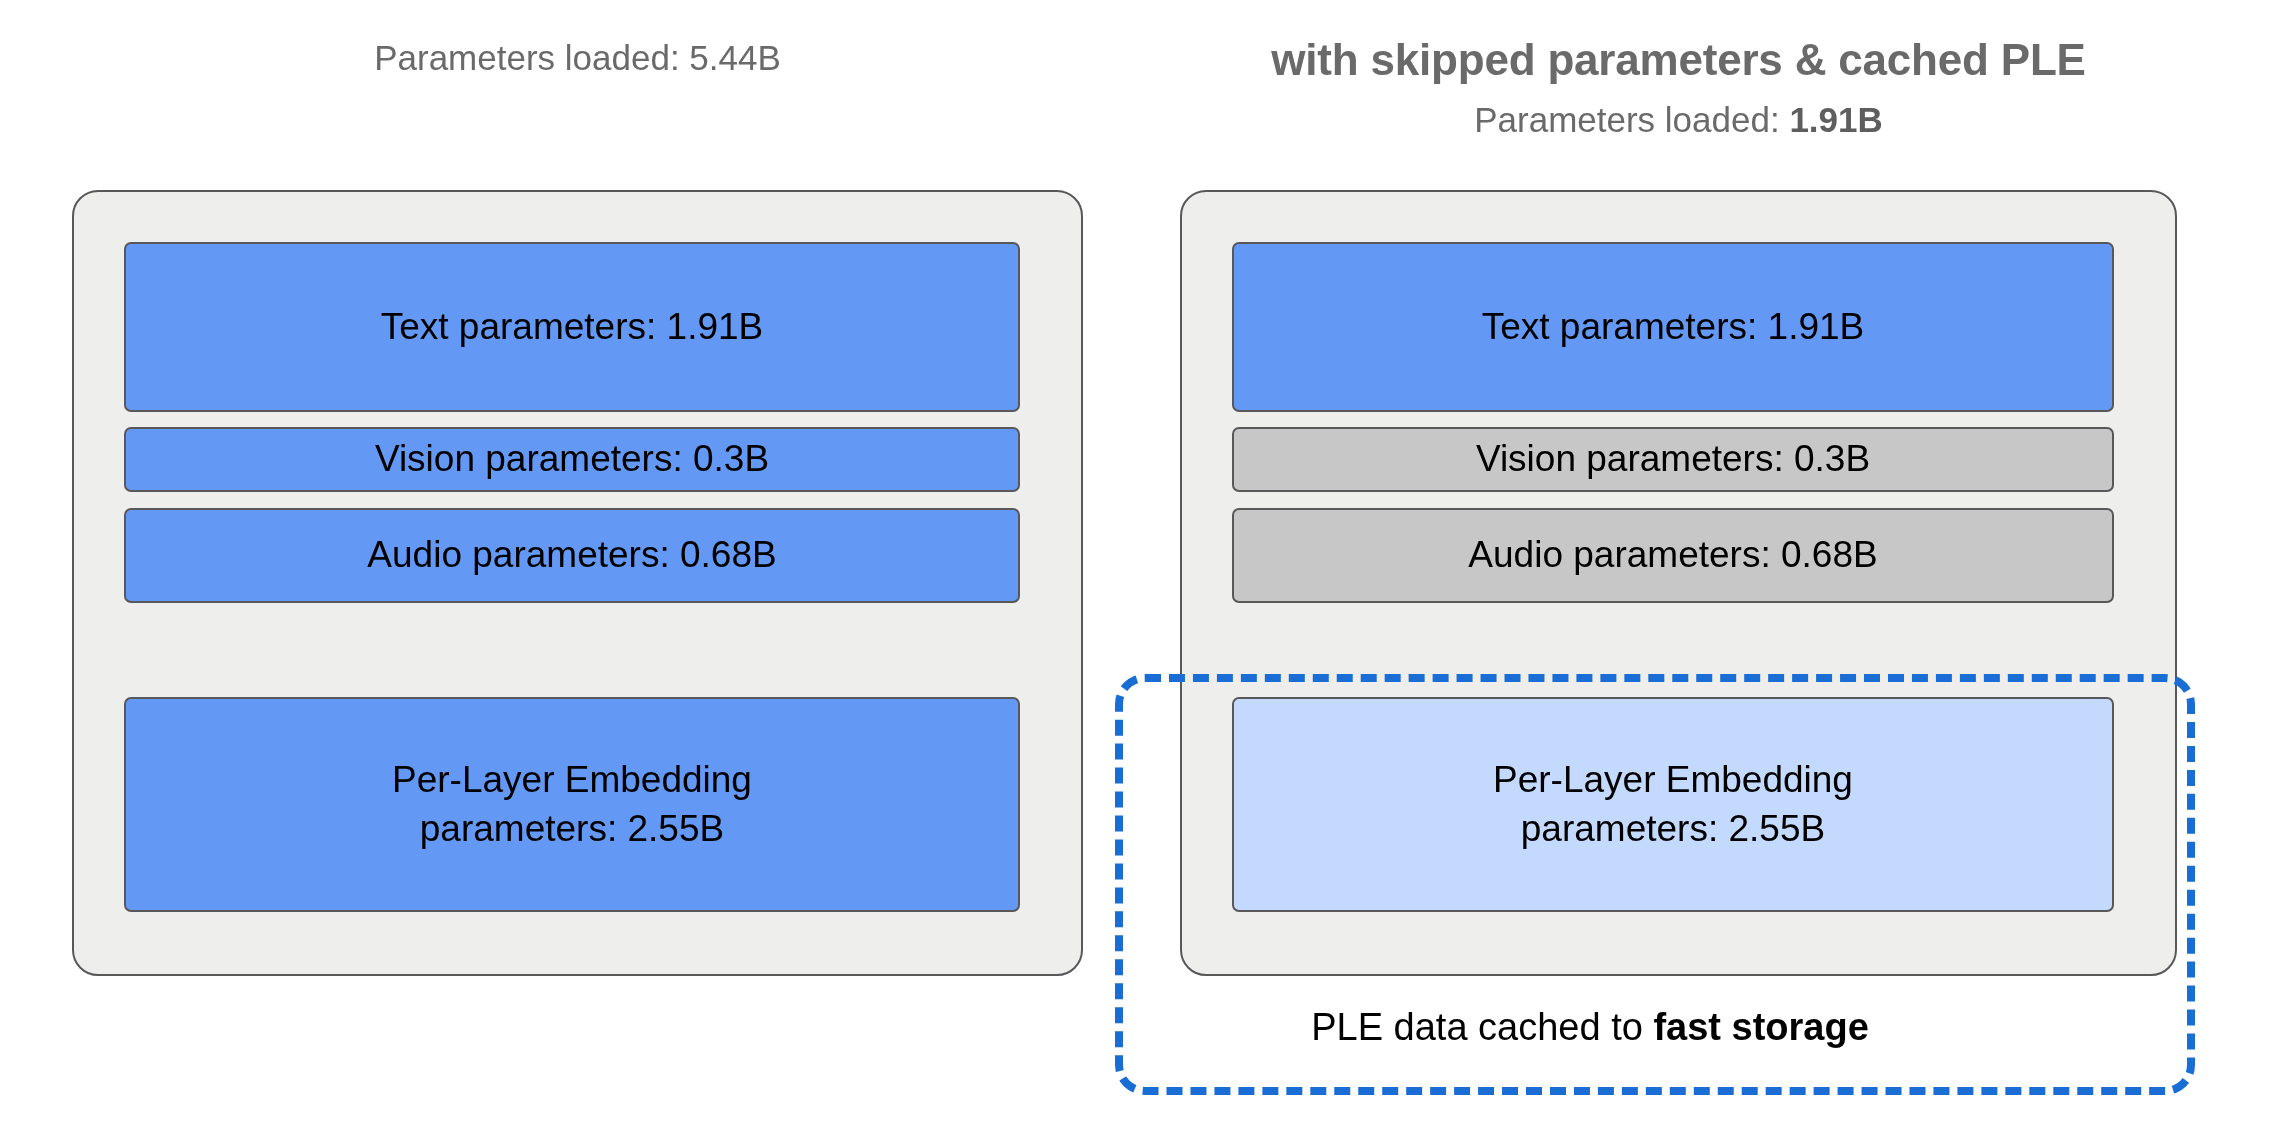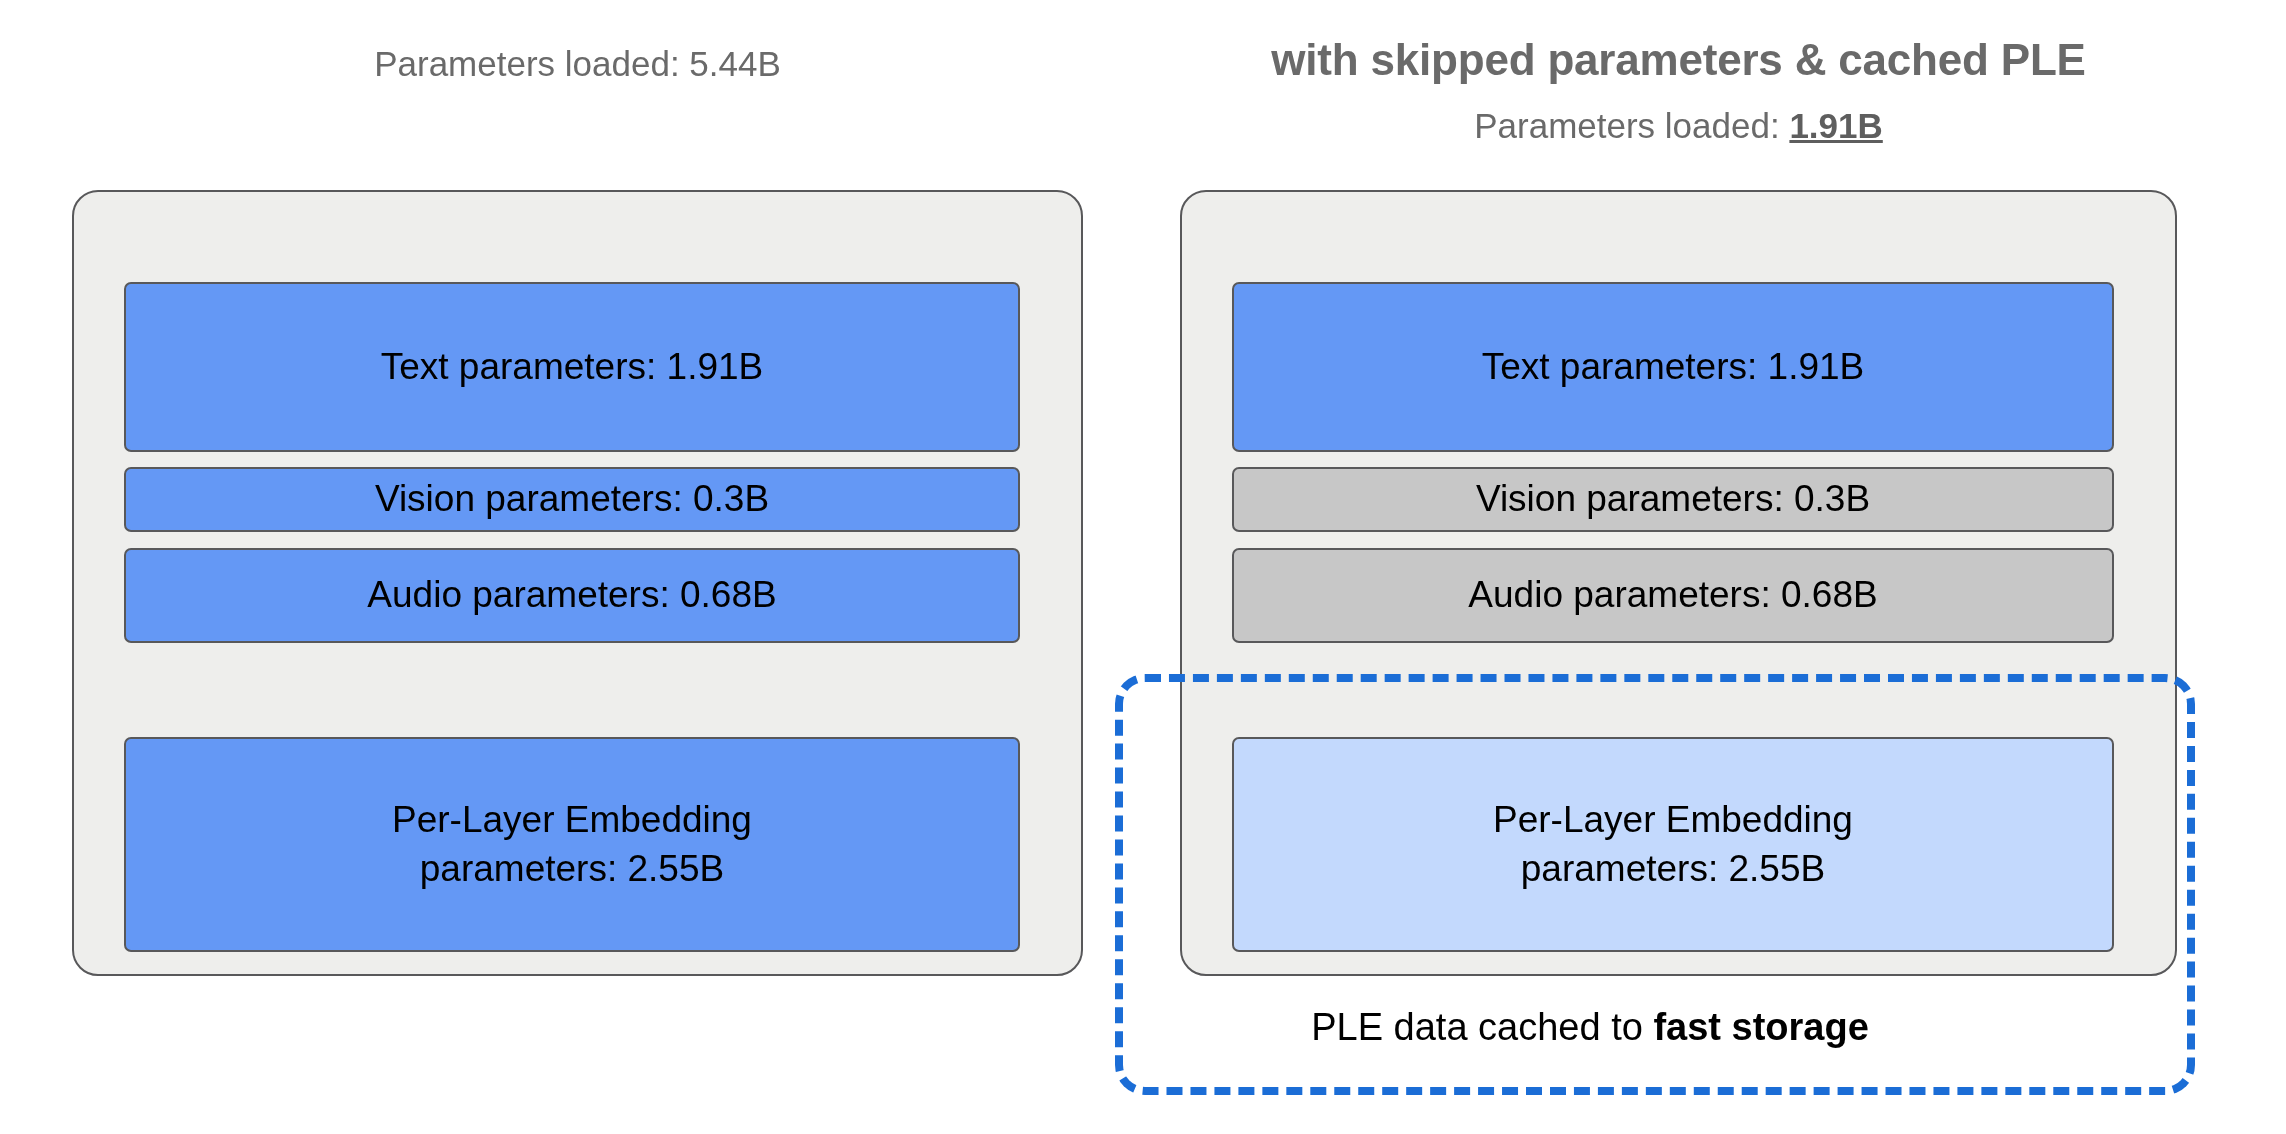--- a/index.html
+++ b/index.html
@@ -14,23 +14,23 @@
   .canvas{position:relative;width:2286px;height:1134px;}
 
   
   .col-head{position:absolute;text-align:center;}
   .col-title{
     font-size:44px;font-weight:bold;color:#6A6A6A;
     letter-spacing:-0.2px;line-height:1.1;white-space:nowrap;
   }
   .col-sub{
     font-size:35px;font-weight:normal;color:#6A6A6A;
-    margin-top:23px;line-height:1.1;white-space:nowrap;
+    margin-top:17px;line-height:1.1;white-space:nowrap;
   }
-  .col-sub b{font-weight:bold;color:#5E5E5E;text-decoration:underline;}
+  .col-sub b{font-weight:bold;color:#5E5E5E;}
 
   
   .panel{
     position:absolute;
     background:#EEEEEC;
     border:2px solid #58585A;
     border-radius:26px;
     box-sizing:border-box;
   }
 
@@ -38,21 +38,20 @@
   .bar{
     position:absolute;
     box-sizing:border-box;
     border:2px solid #58585A;
     border-radius:7px;
     display:flex;align-items:center;justify-content:center;
     text-align:center;
     color:#000000;
     font-size:37px;
     line-height:1.32;
-    margin-top:40px;
   }
   .bar.active{background:#6498F5;}
   .bar.skipped{background:#C7C7C7;}
   .bar.cached{background:#C3D9FD;}
   .bar span{display:block;}
 
   
   .cache-box{
     position:absolute;
     border:8px dashed #1B6DD6;

